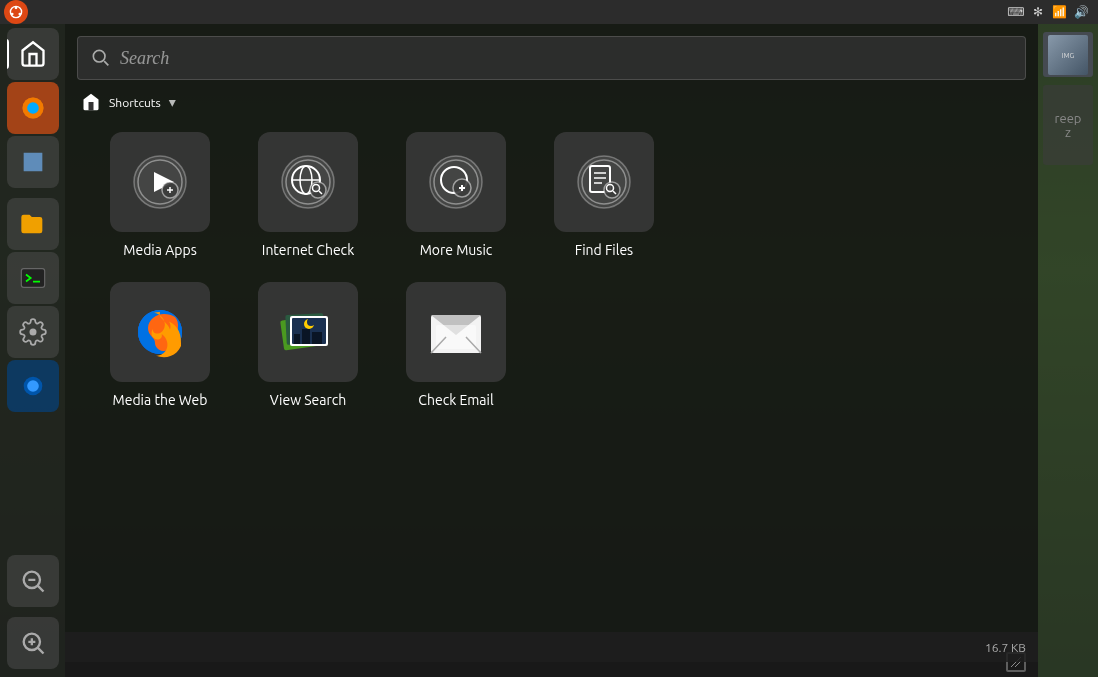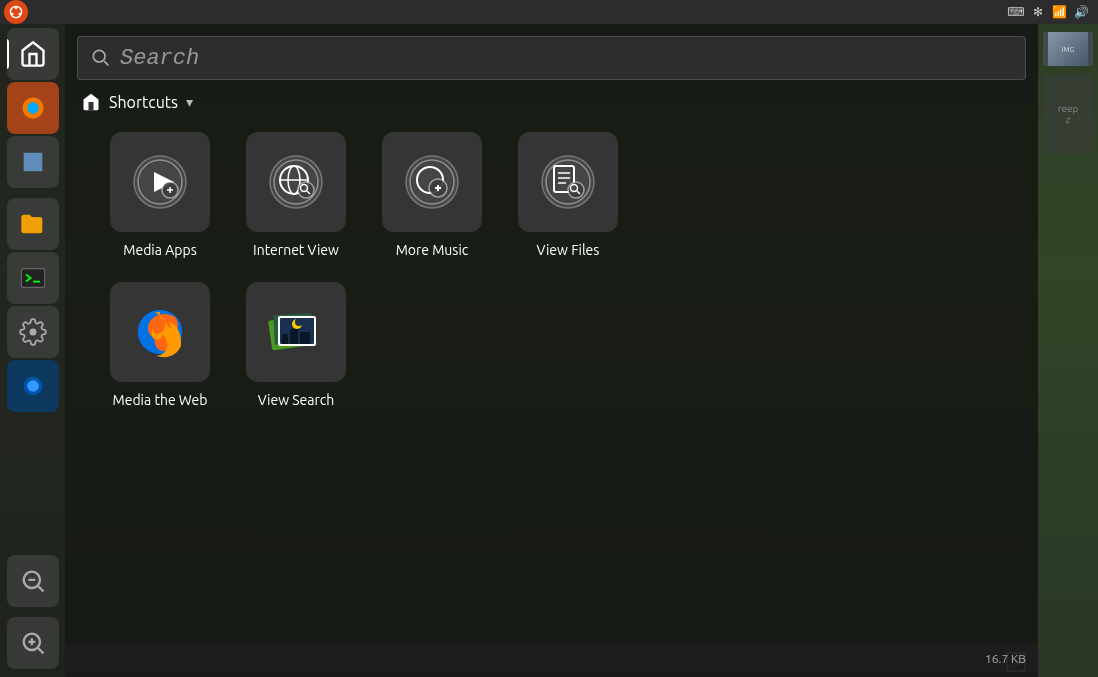--- a/index.html
+++ b/index.html
@@ -133,54 +133,54 @@
     .search-icon-wrap {
       color: rgba(255,255,255,0.6);
       margin-right: 10px;
       font-size: 18px;
     }
     .search-input {
       background: transparent;
       border: none;
       outline: none;
       color: rgba(255,255,255,0.6);
-      font-size: 22px;
+      font-size: 18px;
       font-style: italic;
       width: 100%;
-      font-family: Liberation Mono, monospace;
+      font-family: Liberation Serif, serif;
     }
     .search-input::placeholder { color: rgba(255,255,255,0.5); }
 
     
     .breadcrumb {
       display: flex;
       align-items: center;
       padding: 4px 16px;
       gap: 8px;
       flex-shrink: 0;
     }
     .breadcrumb-label {
       color: white;
-      font-size: 16px;
+      font-size: 12px;
       font-weight: 400;
     }
     .breadcrumb-arrow {
       color: rgba(255,255,255,0.7);
       font-size: 14px;
     }
 
     
     .icons-section {
       flex: 1;
       padding: 16px 20px;
       overflow: hidden;
     }
     .icons-row {
       display: flex;
-      gap: 26px;
+      gap: 38px;
       margin-bottom: 24px;
       justify-content: flex-start;
       padding-left: 20px;
     }
     .app-icon {
       display: flex;
       flex-direction: column;
       align-items: center;
       cursor: pointer;
       width: 110px;
@@ -213,35 +213,35 @@
       background: rgba(40,40,40,0.7);
       z-index: 30;
       display: flex;
       flex-direction: column;
       align-items: center;
       padding-top: 8px;
       gap: 4px;
     }
     .right-thumb {
       width: 50px;
-      height: 34px;
+      height: 45px;
       background: rgba(60,60,60,0.6);
       border-radius: 3px;
       overflow: hidden;
       display: flex;
       align-items: center;
       justify-content: center;
       font-size: 8px;
       color: #aaa;
     }
 
     
     .bottom-bar {
       position: absolute;
-      bottom: 4px;
+      bottom: 15px;
       left: 65px;
       right: 60px;
       height: 30px;
       background: rgba(30,30,30,0.85);
       display: flex;
       align-items: center;
       justify-content: flex-end;
       padding: 0 12px;
       z-index: 45;
     }
@@ -342,21 +342,21 @@
       <line x1="8" y1="11" x2="14" y2="11"></line>
     </svg>
   </div>
 </div>
 
 <div class="right-panel">
   <div class="right-thumb" style="background:rgba(80,80,100,0.7)">
     <div style="width:40px;height:40px;background:linear-gradient(135deg,#8899aa,#445566);border-radius:2px;display:flex;align-items:center;justify-content:center;font-size:7px;color:#ddd;">IMG</div>
   </div>
   <div class="right-thumb" style="background:rgba(60,60,60,0.6);height:80px;margin-top:4px">
-    <div style="font-size:10px;color:#888;text-align:center">reep<br>z</div>
+    <div style="font-size:13px;color:#888;text-align:center">reep<br>z</div>
   </div>
 </div>
 
 <div class="dash-overlay">
 
   <div class="search-bar">
     <div class="search-icon-wrap">
       <svg width="20" height="20" viewBox="0 0 24 24" fill="none" stroke="rgba(255,255,255,0.6)" stroke-width="2">
         <circle cx="11" cy="11" r="7"></circle>
         <line x1="17" y1="17" x2="22" y2="22"></line>
@@ -400,21 +400,21 @@
 
             <circle cx="30" cy="30" r="14" fill="none" stroke="white" stroke-width="2"></circle>
             <ellipse cx="30" cy="30" rx="6" ry="14" fill="none" stroke="white" stroke-width="1.5"></ellipse>
             <line x1="16" y1="30" x2="44" y2="30" stroke="white" stroke-width="1.5"></line>
 
             <circle cx="42" cy="40" r="8" fill="rgba(60,60,60,0.9)" stroke="rgba(255,255,255,0.5)" stroke-width="1.5"></circle>
             <circle cx="40" cy="38" r="3.5" fill="none" stroke="white" stroke-width="1.5"></circle>
             <line x1="43" y1="41" x2="46" y2="44" stroke="white" stroke-width="1.5"></line>
           </svg>
         </div>
-        <span class="icon-label">Internet View</span>
+        <span class="icon-label">Internet Check</span>
       </div>
 
       <div class="app-icon">
         <div class="icon-box">
           <svg width="64" height="64" viewBox="0 0 64 64">
             <circle cx="32" cy="32" r="26" fill="rgba(80,80,80,0.6)" stroke="rgba(255,255,255,0.3)" stroke-width="1.5"></circle>
             <circle cx="32" cy="32" r="22" fill="none" stroke="rgba(255,255,255,0.4)" stroke-width="1.5"></circle>
 
             <circle cx="30" cy="30" r="13" fill="none" stroke="white" stroke-width="2"></circle>
             <circle cx="38" cy="38" r="9" fill="rgba(60,60,60,0.9)" stroke="rgba(255,255,255,0.5)" stroke-width="1.5"></circle>
@@ -433,21 +433,21 @@
 
             <rect x="18" y="16" width="20" height="26" rx="2" fill="none" stroke="white" stroke-width="2"></rect>
             <line x1="22" y1="23" x2="34" y2="23" stroke="white" stroke-width="1.5"></line>
             <line x1="22" y1="28" x2="34" y2="28" stroke="white" stroke-width="1.5"></line>
             <line x1="22" y1="33" x2="30" y2="33" stroke="white" stroke-width="1.5"></line>
             <circle cx="40" cy="40" r="8" fill="rgba(60,60,60,0.9)" stroke="rgba(255,255,255,0.5)" stroke-width="1.5"></circle>
             <circle cx="38" cy="38" r="3.5" fill="none" stroke="white" stroke-width="1.5"></circle>
             <line x1="41" y1="41" x2="44" y2="44" stroke="white" stroke-width="1.5"></line>
           </svg>
         </div>
-        <span class="icon-label">View Files</span>
+        <span class="icon-label">Find Files</span>
       </div>
 
     </div>
 
     <div class="icons-row">
 
       <div class="app-icon">
         <div class="icon-box">
 
           <svg width="70" height="70" viewBox="0 0 70 70">
@@ -486,20 +486,37 @@
             <circle cx="39" cy="26" r="4" fill="#1a3050"></circle>
 
             <rect x="22" y="38" width="6" height="10" fill="#0a1525"></rect>
             <rect x="30" y="33" width="8" height="15" fill="#0a1525"></rect>
             <rect x="40" y="36" width="10" height="12" fill="#0a1525"></rect>
           </svg>
         </div>
         <span class="icon-label">View Search</span>
       </div>
 
+      <div class="app-icon">
+        <div class="icon-box">
+          <svg width="70" height="70" viewBox="0 0 70 70">
+
+            <rect x="10" y="18" width="50" height="38" rx="3" fill="#d8d8d8"></rect>
+
+            <rect x="10" y="18" width="50" height="38" rx="3" fill="white" opacity="0.7"></rect>
+
+            <path d="M10 18 L35 38 L60 18Z" fill="#c0c0c0"></path>
+
+            <rect x="15" y="28" width="40" height="24" rx="2" fill="rgba(255,255,255,0.5)"></rect>
+
+            <path d="M10 56 L25 40 M60 56 L45 40" stroke="#aaa" stroke-width="1.5" fill="none"></path>
+          </svg>
+        </div>
+        <span class="icon-label">Check Email</span>
+      </div>
 
 
     </div>
   </div>
 
   <div style="height:30px; background:rgba(25,25,25,0.9); display:flex; align-items:center; justify-content:flex-end; padding:0 12px; flex-shrink:0;">
     <div style="width:20px;height:20px;border:2px solid rgba(255,255,255,0.3);border-radius:2px;display:flex;align-items:center;justify-content:center;">
       <svg width="10" height="10" viewBox="0 0 10 10">
         <line x1="0" y1="10" x2="10" y2="0" stroke="rgba(255,255,255,0.5)" stroke-width="1"></line>
         <line x1="4" y1="10" x2="10" y2="4" stroke="rgba(255,255,255,0.5)" stroke-width="1"></line>

